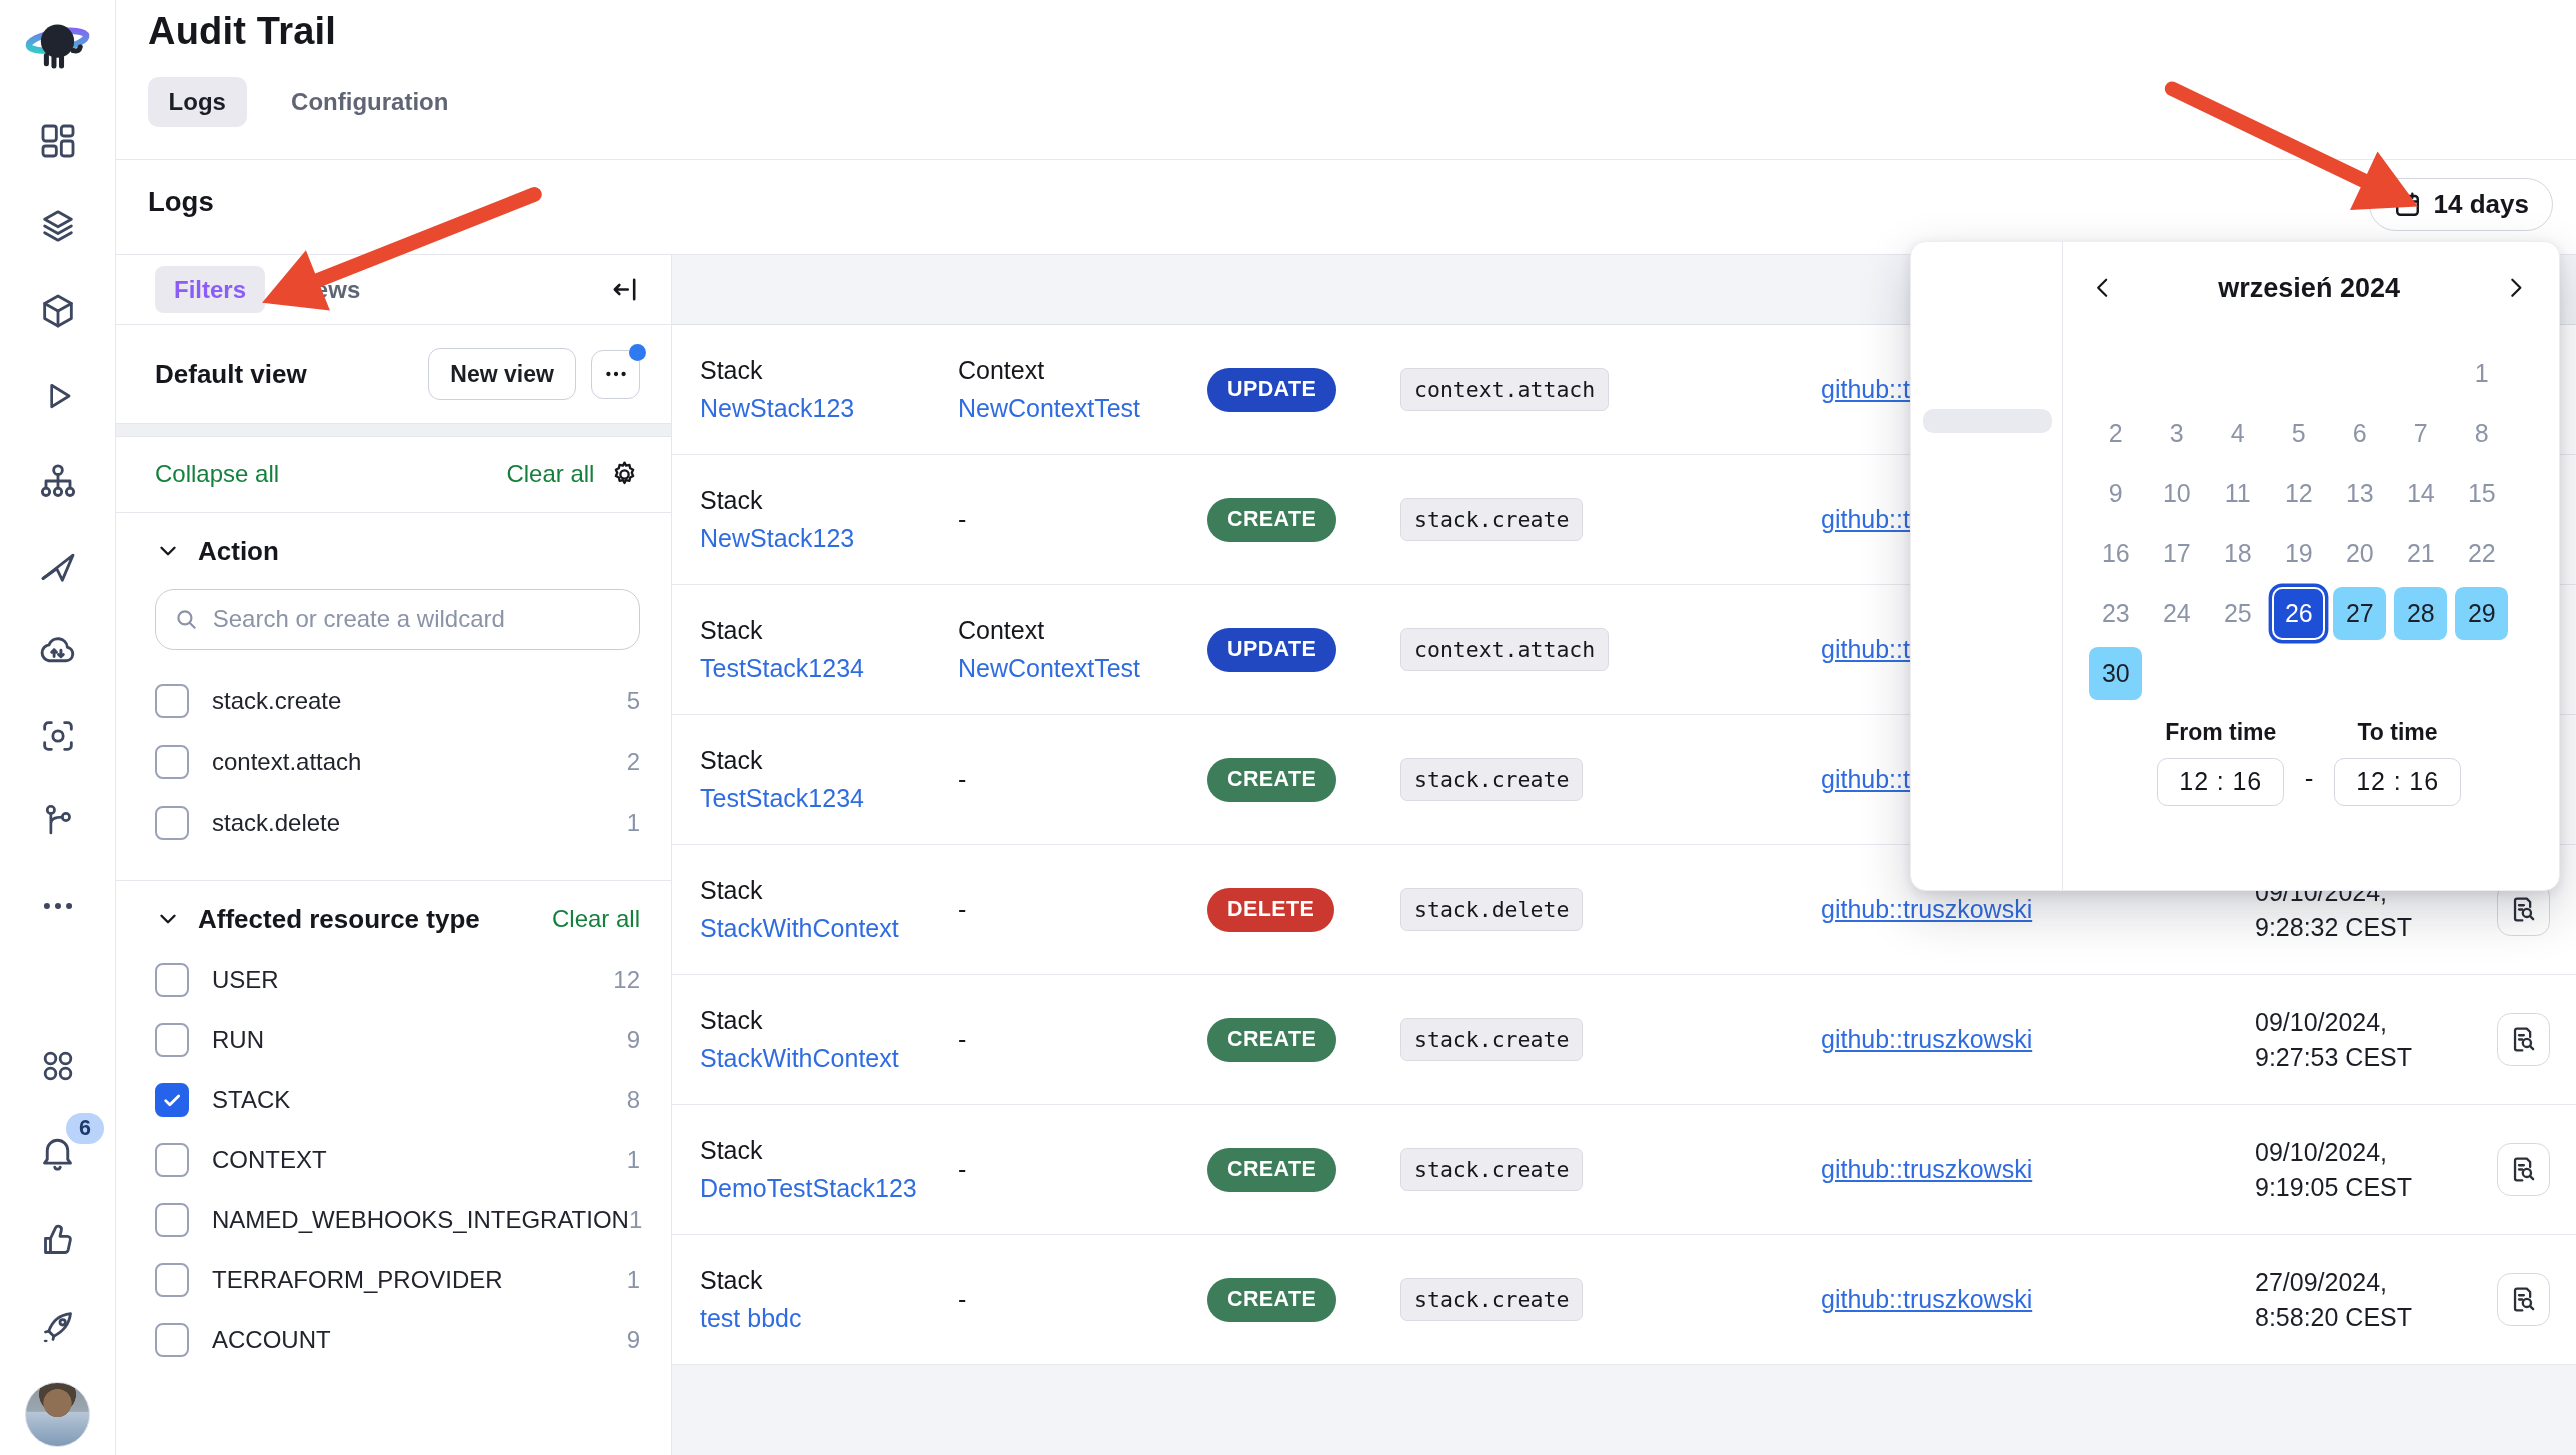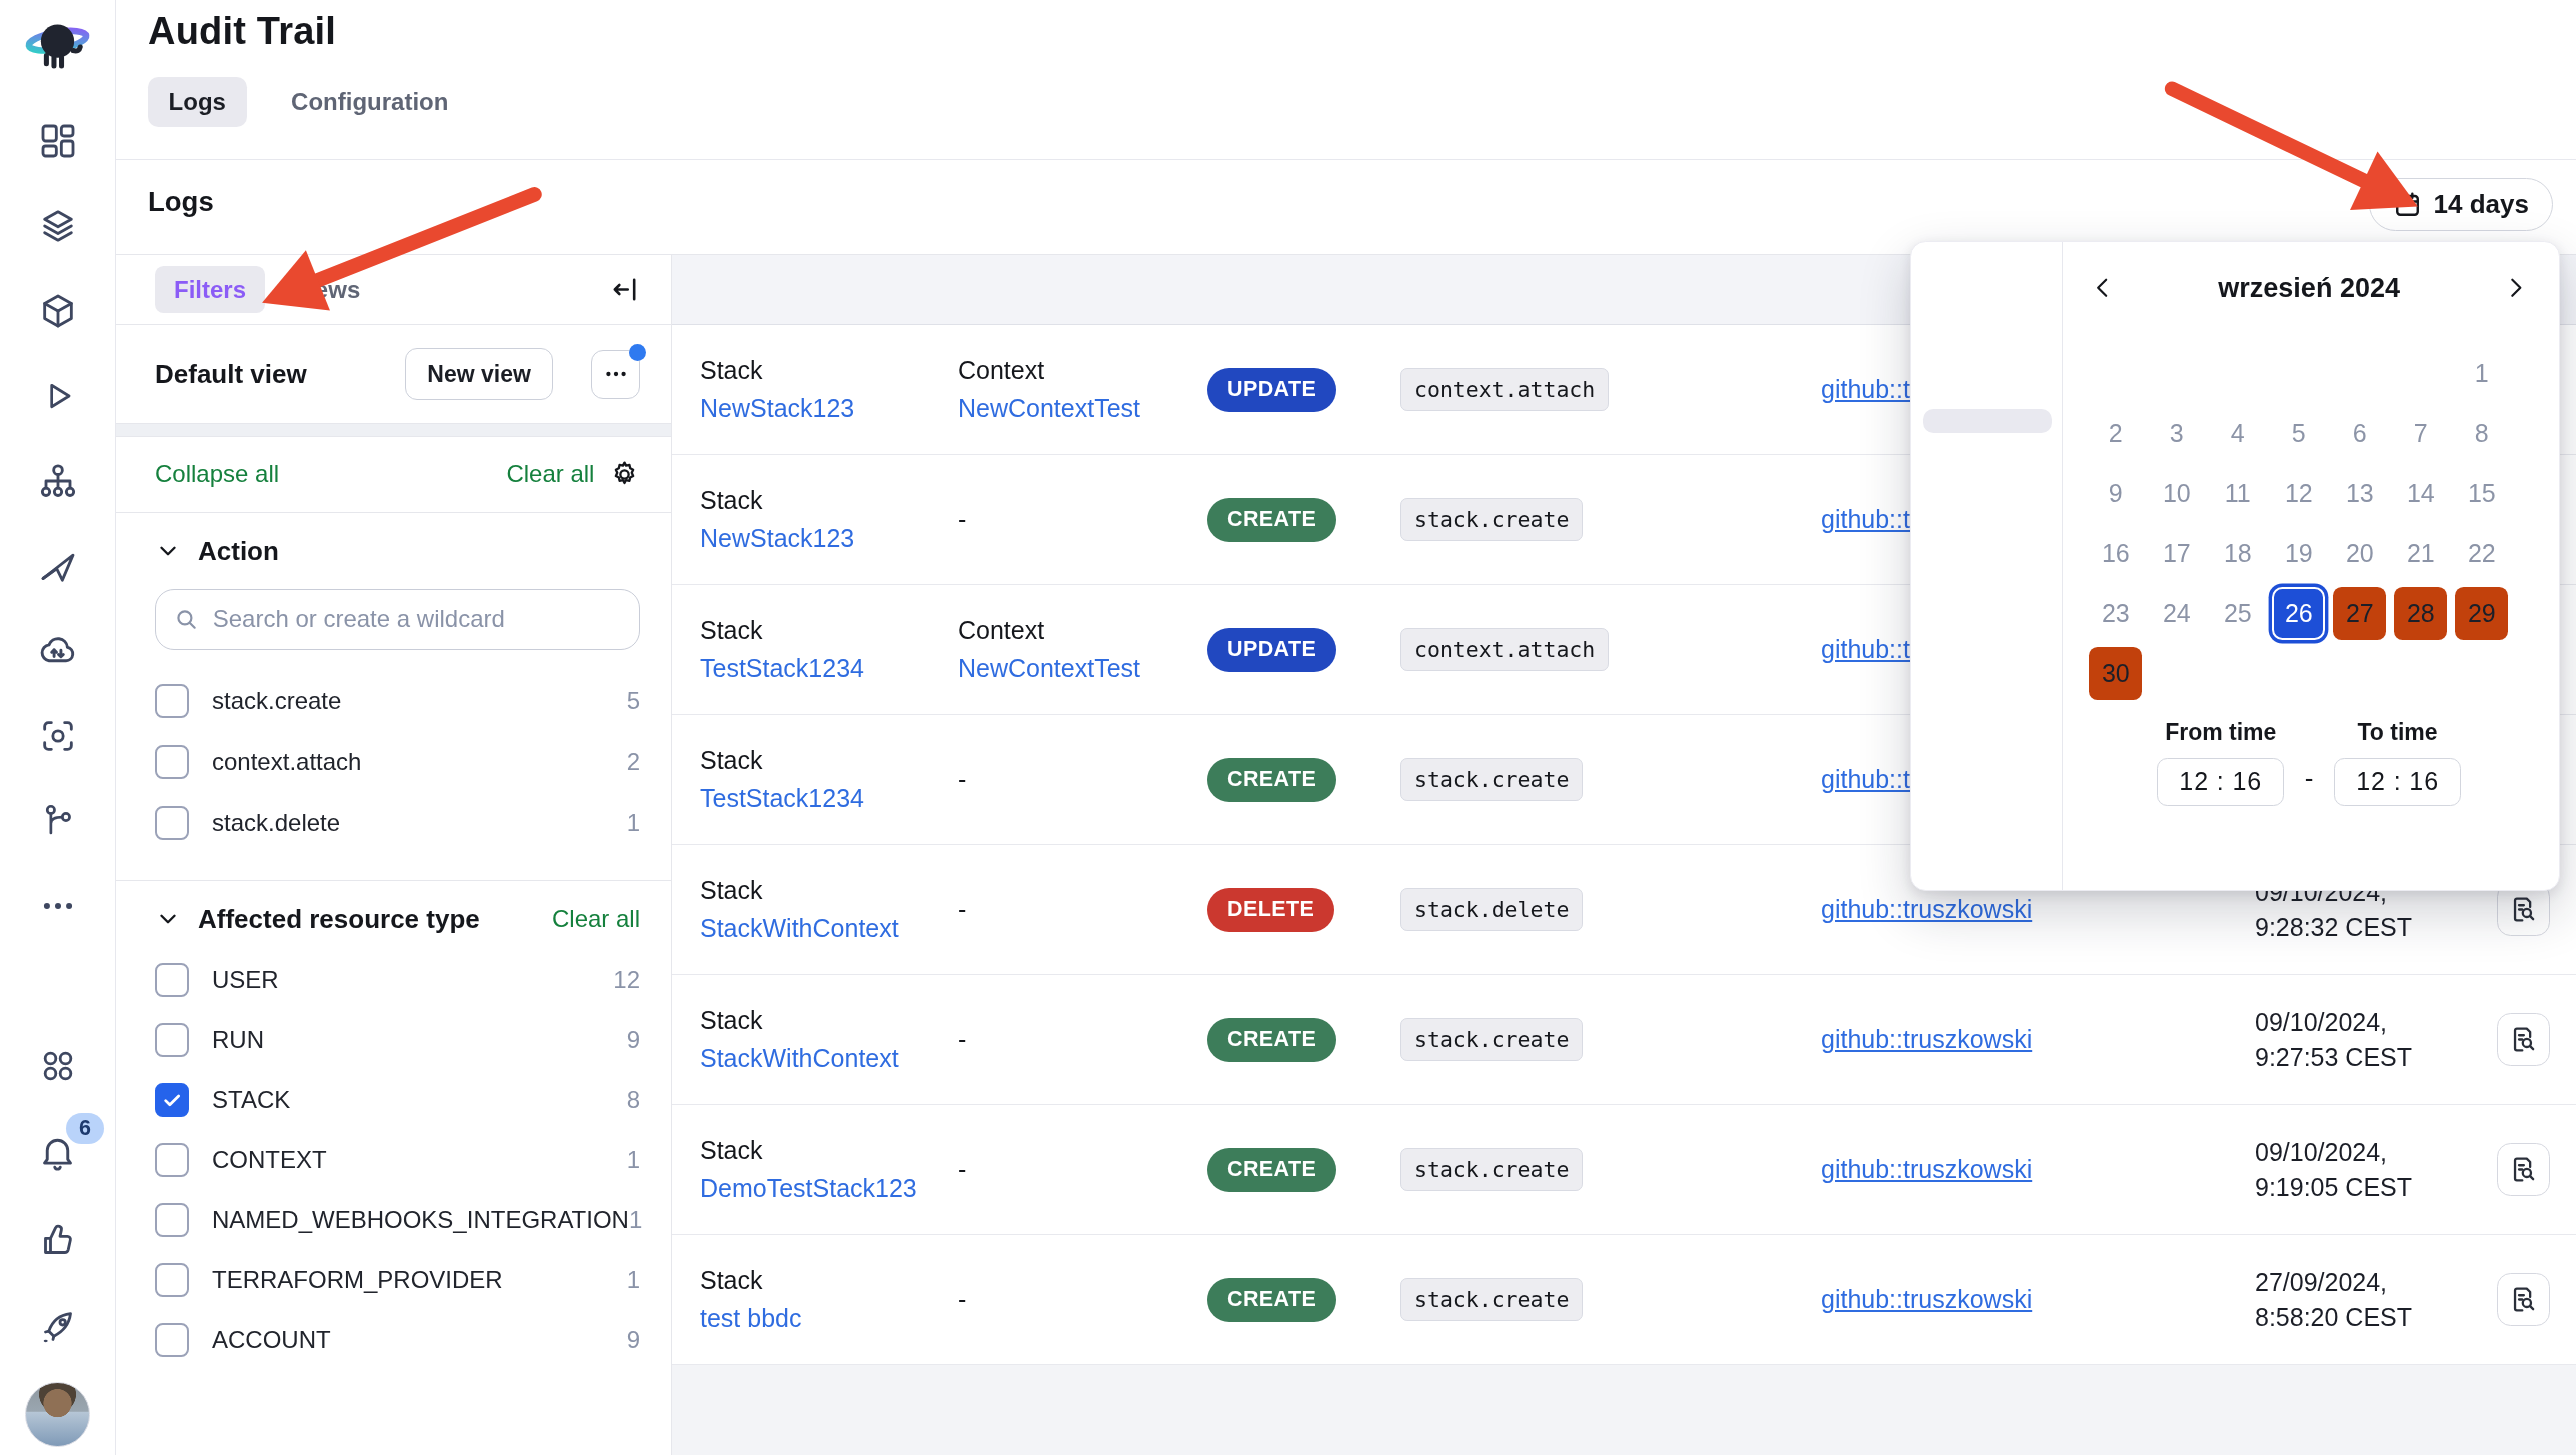--- a/index.html
+++ b/index.html
@@ -63,21 +63,21 @@
   }
 
   
   .filters-panel { width:556px; border-right:1.7px solid #e6e7ec; display:flex; flex-direction:column; background:#fff; }
   .fp-header { height:70px; border-bottom:1.7px solid #e6e7ec; display:flex; align-items:center; padding:0 31px 0 39px; }
   .ftab { font-size:24px; font-weight:bold; color:#5f6575; padding:9.5px 19px; border-radius:8.6px; cursor:pointer; }
   .ftab.active { background:#e9e9ef; color:#8b5cf6; }
   .ftab + .ftab { margin-left:8.6px; }
   .fp-collapse { margin-left:auto; cursor:pointer; }
 
-  .view-row { display:flex; align-items:center; padding:0 31px 0 39px; height:98px;gap:23px; }
+  .view-row { display:flex; align-items:center; padding:0 31px 0 39px; height:98px; }
   .view-name { font-size:26px; font-weight:bold; color:#15171c; }
   .new-view-btn {
     margin-left:auto; border:1.7px solid #ccd0da; border-radius:12px; background:#fff;
     font-size:23px; font-weight:bold; color:#1b1e25; padding:11.2px 21.5px; cursor:pointer;
     font-family:"Liberation Sans", sans-serif;
   }
   .menu-btn {
     position:relative; margin-left:14.6px; width:49px; height:49px; border:1.7px solid #ccd0da;
     border-radius:12px; background:#fff; display:flex; align-items:center; justify-content:center; cursor:pointer;
   }
@@ -157,21 +157,21 @@
   .calendar { flex:1; padding:17px 26px 0 22.3px; }
   .cal-head { display:flex; align-items:center; height:48px; margin-top:5.2px; }
   .cal-title { flex:1; text-align:center; font-size:27px; font-weight:bold; color:#15171c; }
   .cal-nav { width:34px; height:34px; display:flex; align-items:center; justify-content:center; cursor:pointer; }
   .weekdays, .days { display:grid; grid-template-columns:repeat(7,61px); }
   .weekdays { margin-top:19px; }
   .wd { text-align:center; font-size:22.3px; font-weight:bold; color:#15171c; }
   .days { margin-top:12px; grid-auto-rows:60px; }
   .day { width:53px; height:53px; margin:auto; display:flex; align-items:center; justify-content:center; font-size:25px; border-radius:8.6px; cursor:pointer; }
   .day.muted { color:#8c94a7; }
-  .day.range { background:#c2410c; color:#1b1f29; }
+  .day.range { background:#7dd3fc; color:#1b1f29; }
   .day.selected { background:#1d4fd7; color:#fff; border:2.6px solid #fff; box-shadow:0 0 0 3.4px #1d4fd7; border-radius:10.3px; }
   .day.empty { visibility:hidden; cursor:default; }
   .times { display:flex; justify-content:center; align-items:flex-end; gap:20.6px; margin-top:15.5px; }
   .tgroup { display:flex; flex-direction:column; align-items:center; }
   .tlabel { font-size:23px; font-weight:bold; color:#15171c; margin-bottom:12px; }
   .tinput {
     width:127px; height:48px; border:1.7px solid #d3d6de; border-radius:10.3px; background:#fff;
     font-size:25px; color:#15171c; text-align:center; letter-spacing:0.9px;
     font-family:"Liberation Sans", sans-serif;
   }

